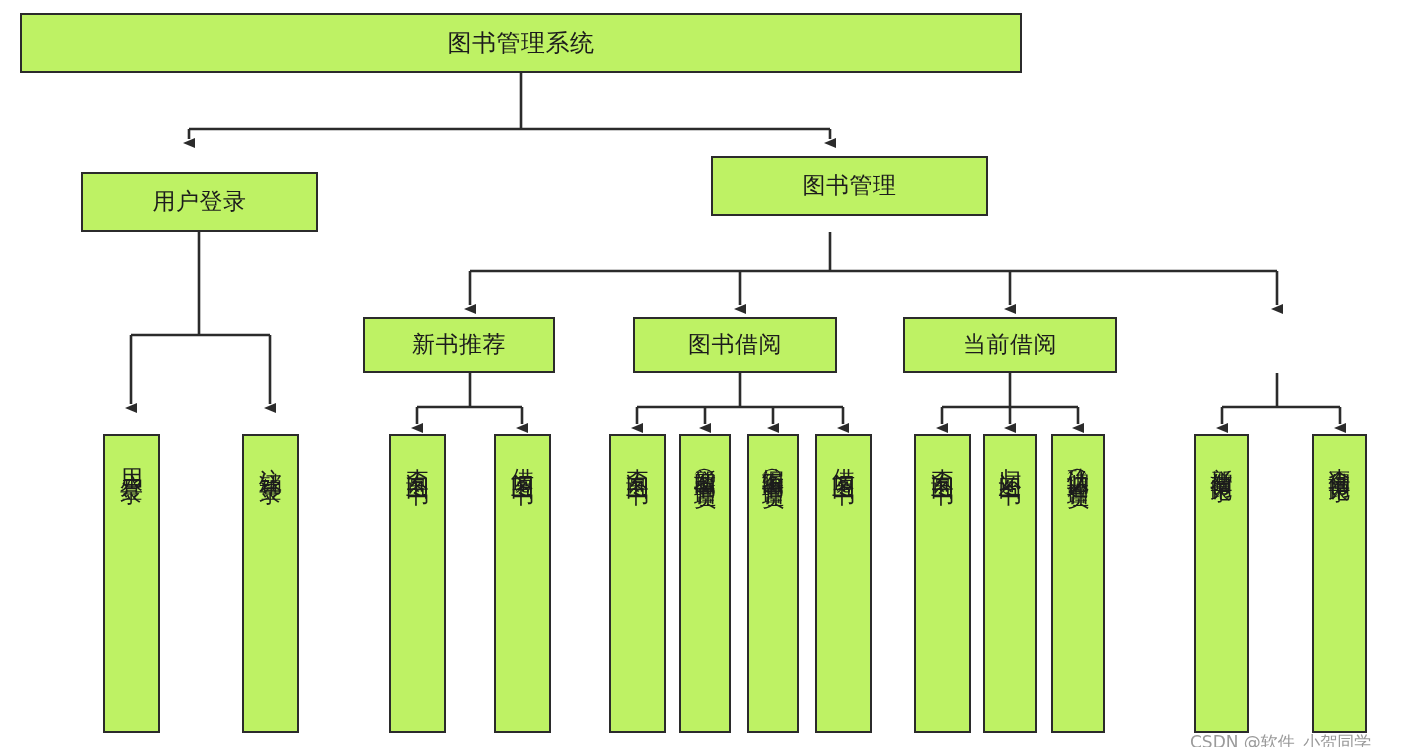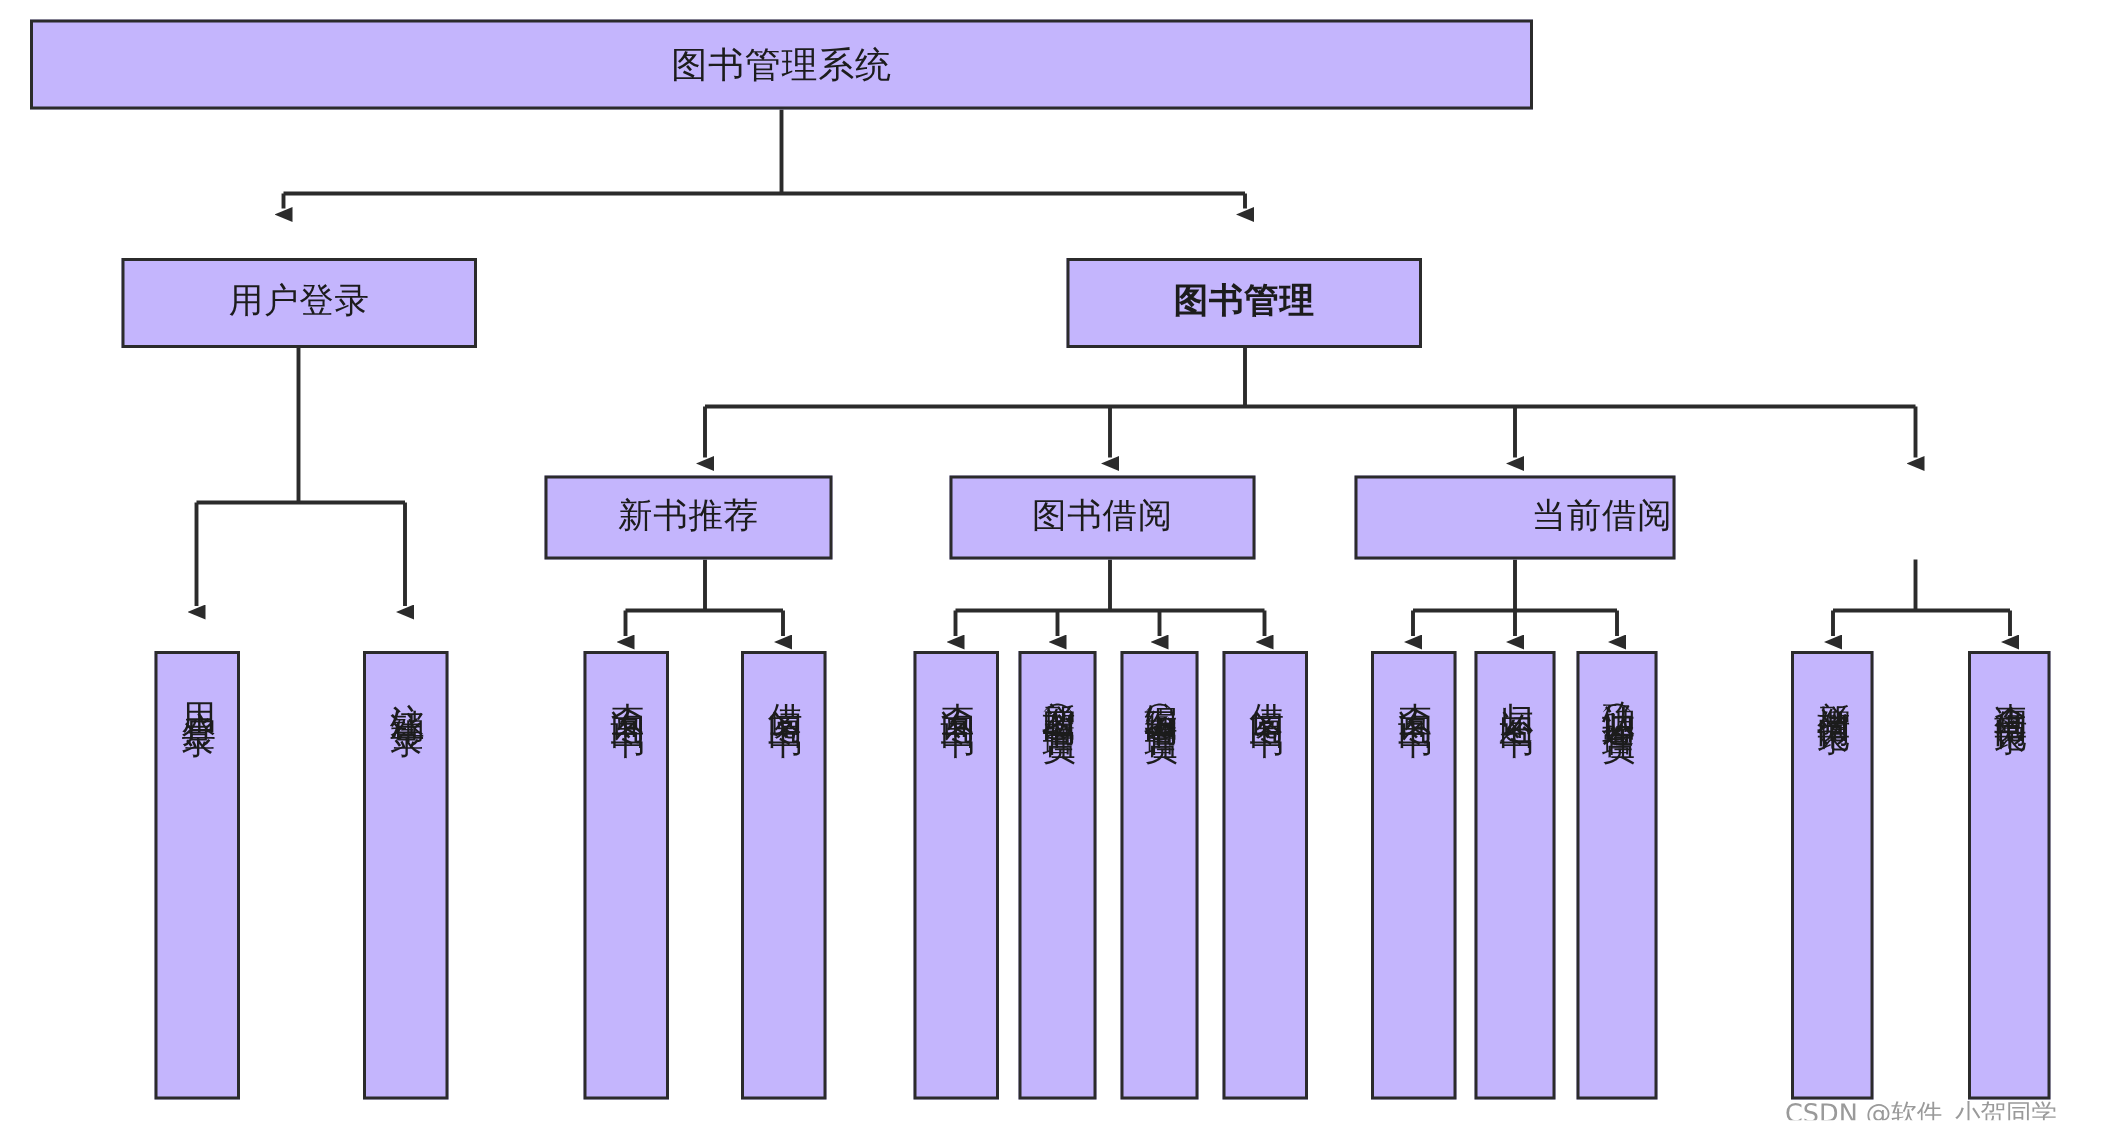--- a/index.html
+++ b/index.html
@@ -22,21 +22,21 @@
     position: absolute;
     left: 0;
     top: 0;
     width: 1405px;
     height: 747px;
     pointer-events: none;
   }
   .node {
     position: absolute;
     box-sizing: border-box;
-    background: #c4b5fd;
+    background: #bef264;
     border: 2.5px solid #2b2b2b;
     display: flex;
     align-items: center;
     justify-content: center;
     color: #1c1c1c;
     z-index: 2;
   }
   .node .lbl {
     display: block;
     text-align: center;
@@ -134,31 +134,31 @@
     </g>
   </svg>
 
   <div class="node h root" style="left:20px; top:13px; width:1002px; height:60px;">
     <span class="lbl">图书管理系统</span>
   </div>
 
   <div class="node h" style="left:81px; top:172px; width:237px; height:60px;">
     <span class="lbl">用户登录</span>
   </div>
-  <div class="node h" style="left:711px; top:172px; width:237px; height:60px;font-weight:bold;">
+  <div class="node h" style="left:711px; top:156px; width:277px; height:60px;">
     <span class="lbl">图书管理</span>
   </div>
 
   <div class="node h" style="left:363px; top:317px; width:192px; height:56px;">
     <span class="lbl">新书推荐</span>
   </div>
   <div class="node h" style="left:633px; top:317px; width:204px; height:56px;">
     <span class="lbl">图书借阅</span>
   </div>
-  <div class="node h" style="left:903px; top:317px; width:214px; height:56px;justify-content:flex-end;">
+  <div class="node h" style="left:903px; top:317px; width:214px; height:56px;">
     <span class="lbl">当前借阅</span>
   </div>
 
   <div class="node v" style="left:103px; top:434px; width:57px; height:299px;">
     <span class="lbl">用户登录</span>
   </div>
   <div class="node v" style="left:242px; top:434px; width:57px; height:299px;">
     <span class="lbl">注销登录</span>
   </div>
 

